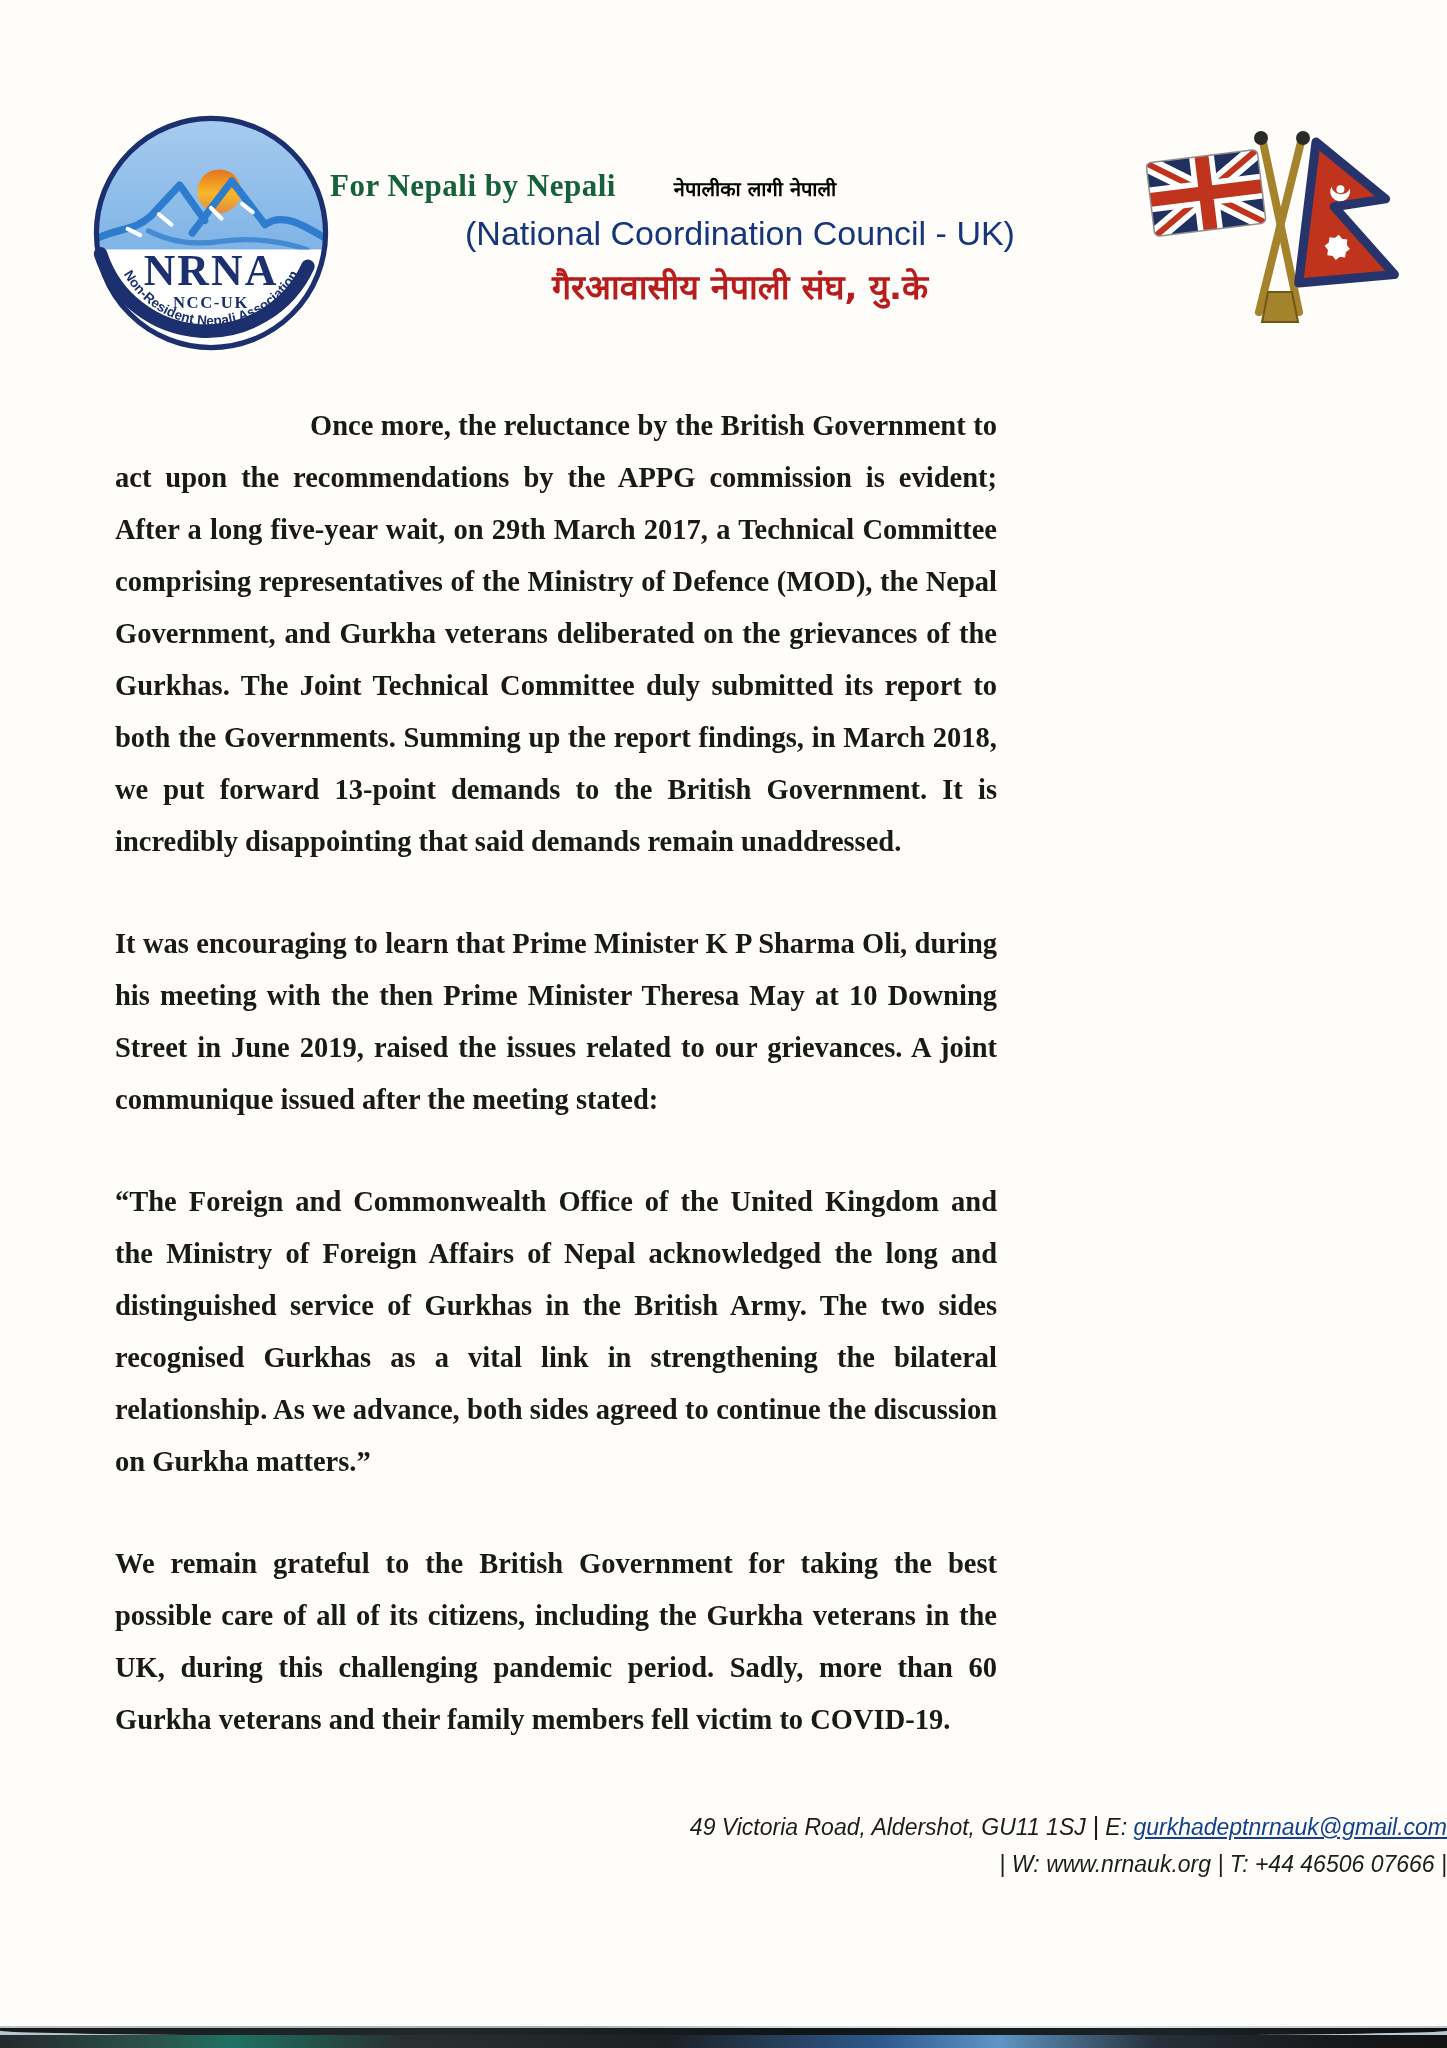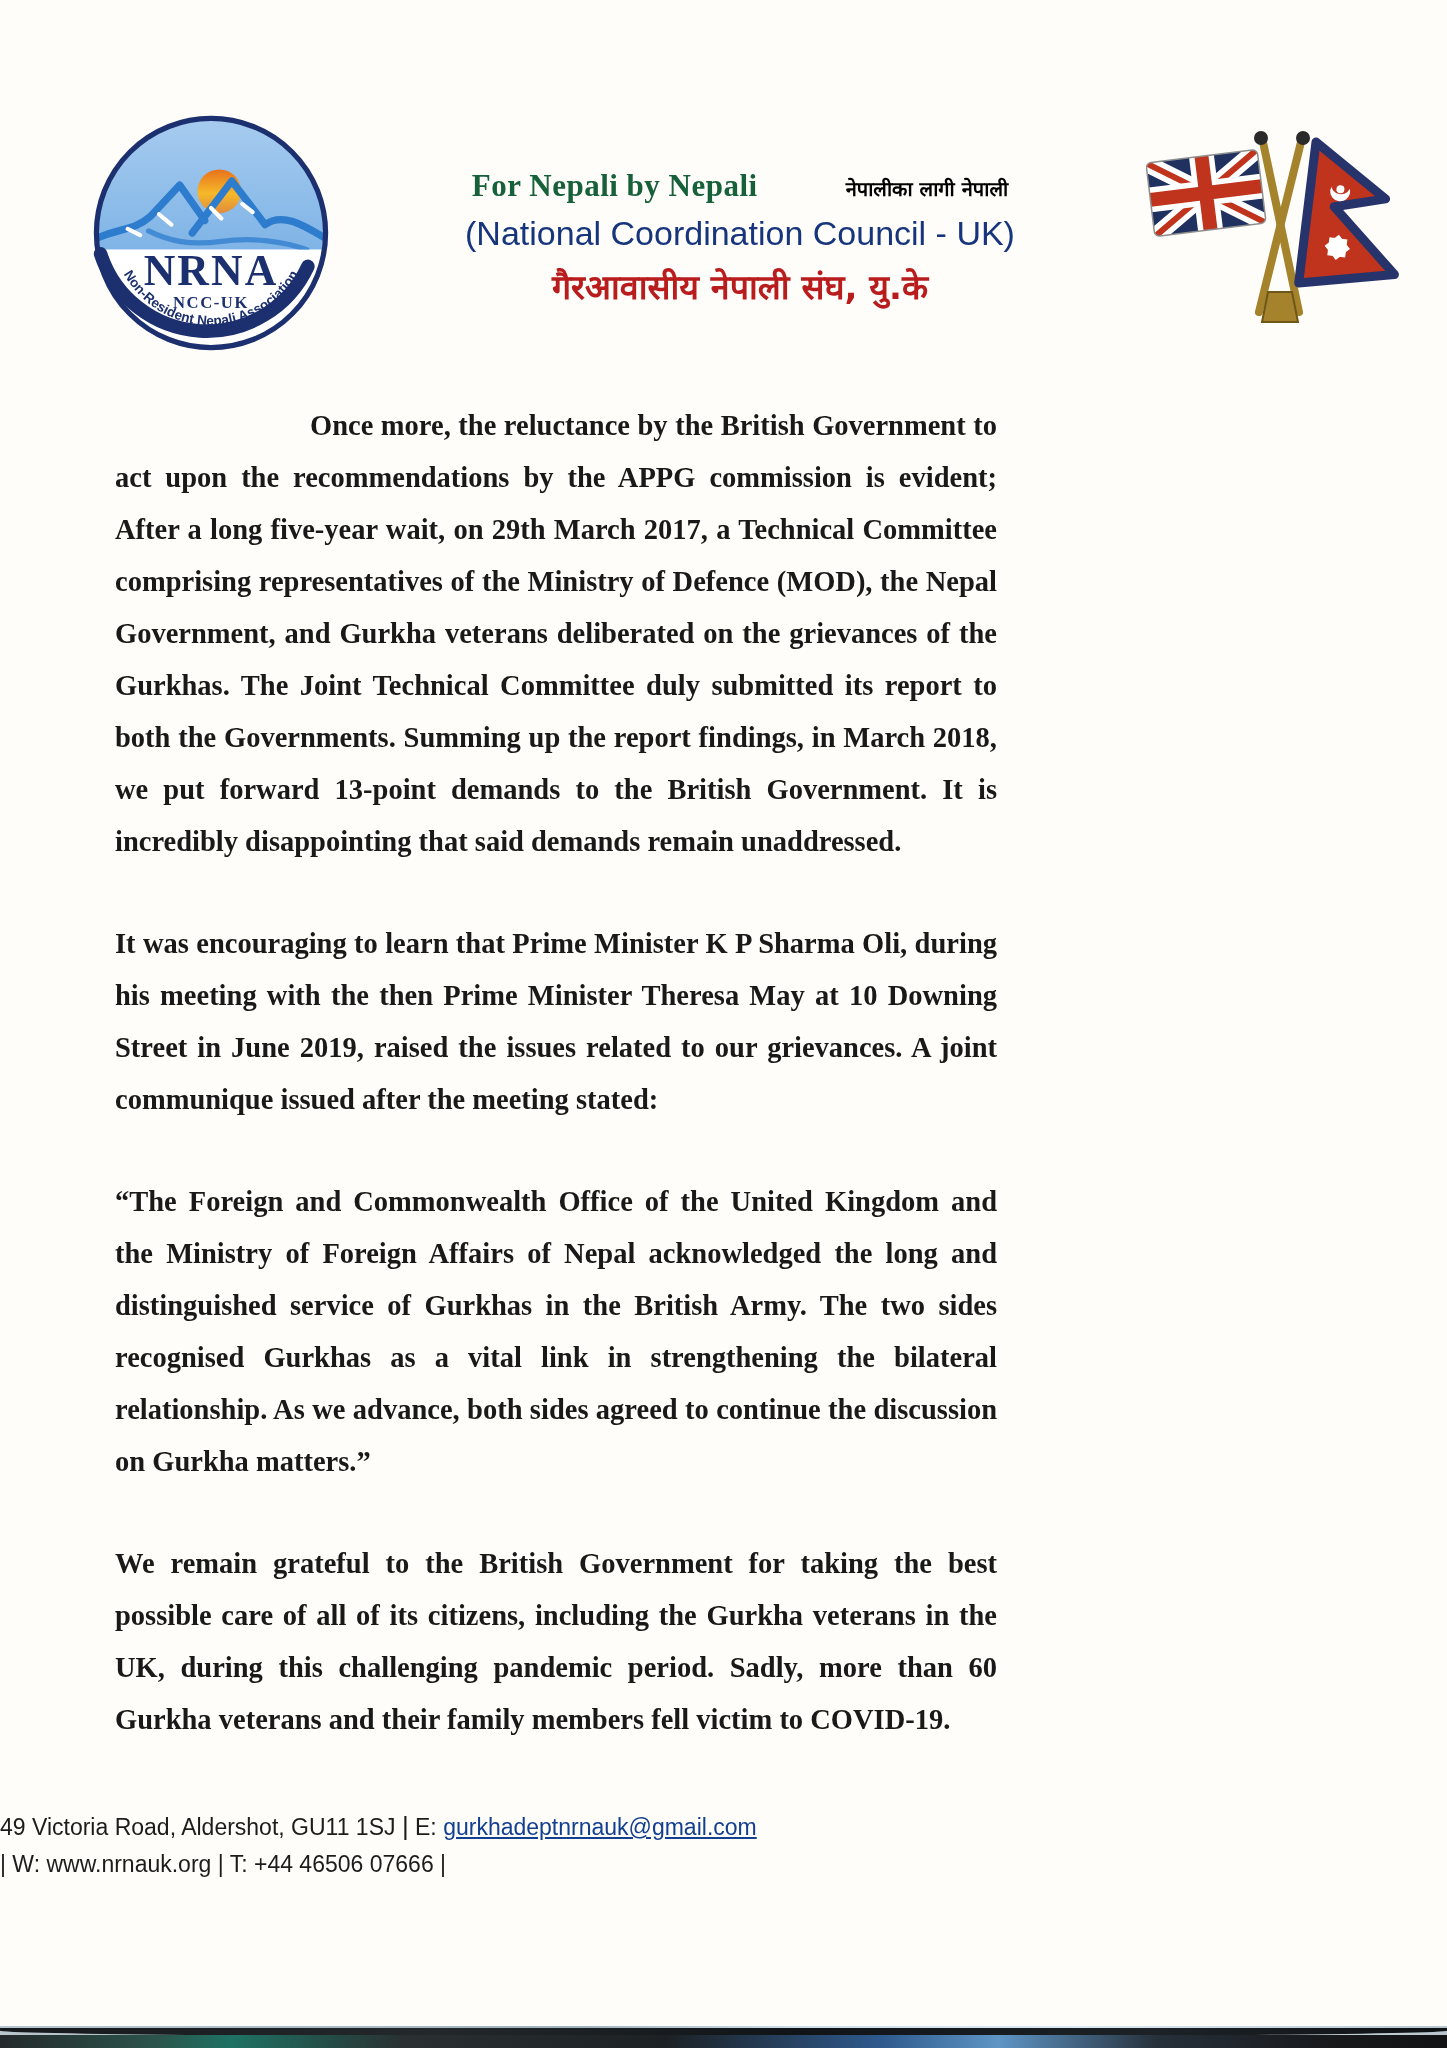--- a/index.html
+++ b/index.html
@@ -11,21 +11,21 @@
 
   
   .logo { position:absolute; left:86px; top:108px; width:250px; height:250px; }
   .flags { position:absolute; left:1146px; top:116px; width:272px; height:218px; }
 
   .header-text {
     position:absolute; left:330px; top:168px; width:820px;
     text-align:center;
   }
   .motto-line {
-    display:flex; justify-content:center; align-items:baseline; gap:88px;
+    display:flex; align-items:baseline; gap:58px;
     margin-bottom:10px;
   }
   .motto-en {
     font-family:"Liberation Serif", serif; font-weight:bold;
     font-size:31px; color:#16603a; letter-spacing:0.5px;
   }
   .motto-np {
     font-family:"DejaVu Sans", sans-serif; font-weight:bold;
     font-size:20px; color:#000000;
   }
@@ -47,22 +47,22 @@
     position:absolute; left:115px; top:400px; width:882px;
     font-size:28.5px; line-height:52px; text-align:justify;
     color:#191919;
   }
   .letter-body p { margin:0 0 50px 0;font-weight:bold; }
   .letter-body p.indent-first { text-indent:195px; }
 
   
   .footer {
     position:absolute; left:0; top:1808px; width:100%;
-    text-align:left; font-family:"Liberation Sans", sans-serif;
-    font-size:23px; line-height:37px; color:#1c1c1c;
+    text-align:right; font-family:"Liberation Sans", sans-serif;
+    font-size:23px; line-height:37px; color:#1c1c1c;font-style:italic;
   }
   .footer .email-link { color:#123f8f; text-decoration:underline; }
   .footer .pipe { font-size:26px; }
 
   
   .scan-under {
     position:absolute; left:0; bottom:0; width:100%; height:22px;
     background:linear-gradient(90deg,#b9c5cc 0%, #9fb3bd 40%, #cfdde6 55%, #dce8f0 75%, #b9c5cc 100%);
   }
   .scan-line {

